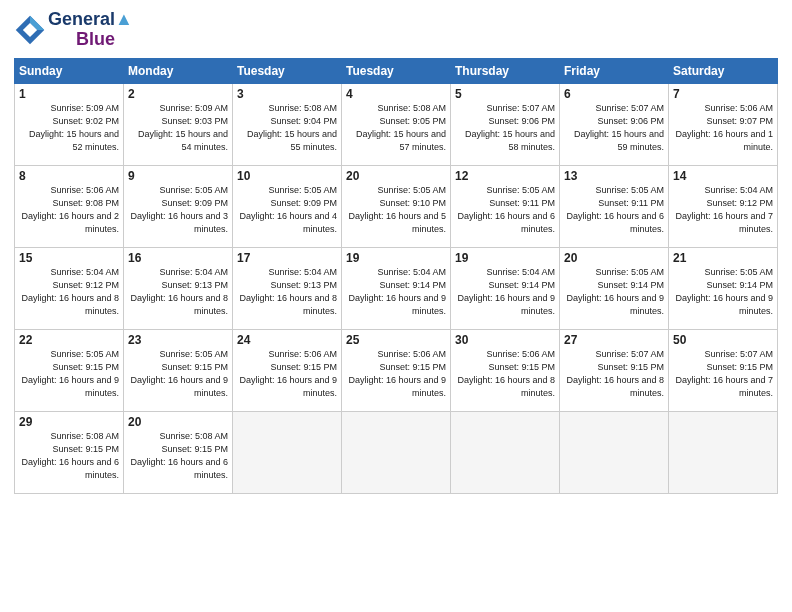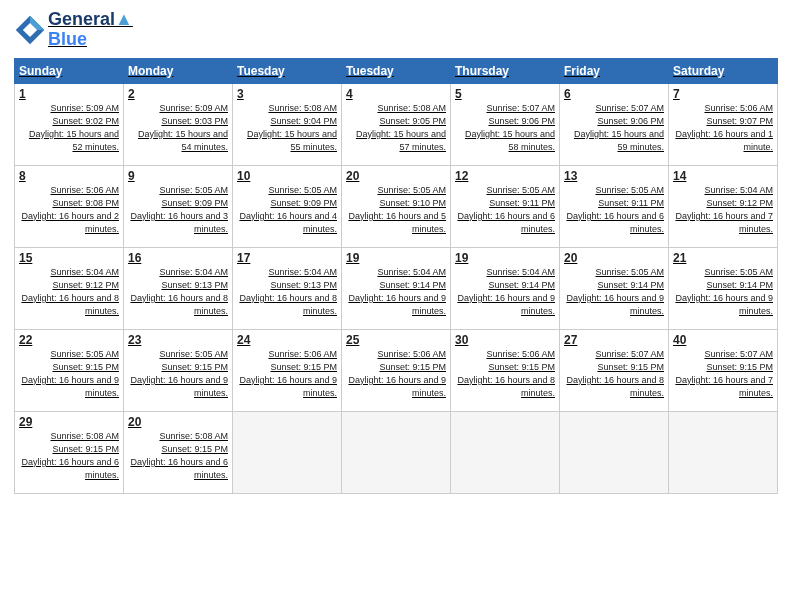--- a/index.html
+++ b/index.html
@@ -7,21 +7,20 @@
       width: 792px;
       height: 612px;
       font-family: Arial, sans-serif;
       background: #fff;
       overflow: hidden;
     }
     .page {
       width: 792px;
       height: 503px;
       padding: 10px 14px;
-      text-decoration: underline;
     }
     .header {
       display: flex;
       justify-content: space-between;
       align-items: flex-start;
       margin-bottom: 8px;
     }
     .logo {
       display: flex;
       align-items: center;
@@ -98,21 +97,21 @@
 <div class="page">
   <div class="header">
     <div class="logo">
       <svg class="logo-icon" viewBox="0 0 36 36" width="36" height="36">
         <polygon points="18,2 34,18 18,34 2,18" fill="#2e6db4"></polygon>
         <polygon points="18,2 34,18 26,18 18,10" fill="#4a9fd4"></polygon>
         <polygon points="18,10 26,18 18,26 10,18" fill="#fff"></polygon>
       </svg>
       <div class="logo-text">
         <div>General<span>▲</span></div>
-        <div style="color:#3b82f6;">Blue</div>
+        <div style="color:#701a75;margin-left:28px;">Blue</div>
       </div>
     </div>
     <div class="title-block">
       <div class="month-title"></div>
       <div class="location-title"></div>
     </div>
   </div>
 
   <table class="calendar">
     <thead>
@@ -236,21 +235,21 @@
           </td>
           <td>
             <span class="day-num">30</span>
             <div class="day-info">Sunrise: 5:06 AM<br>Sunset: 9:15 PM<br>Daylight: 16 hours and 8 minutes.</div>
           </td>
           <td>
             <span class="day-num">27</span>
             <div class="day-info">Sunrise: 5:07 AM<br>Sunset: 9:15 PM<br>Daylight: 16 hours and 8 minutes.</div>
           </td>
           <td>
-            <span class="day-num">40</span>
+            <span class="day-num">50</span>
             <div class="day-info">Sunrise: 5:07 AM<br>Sunset: 9:15 PM<br>Daylight: 16 hours and 7 minutes.</div>
           </td>
         </tr>
         <tr>
           <td>
             <span class="day-num">29</span>
             <div class="day-info">Sunrise: 5:08 AM<br>Sunset: 9:15 PM<br>Daylight: 16 hours and 6 minutes.</div>
           </td>
           <td>
             <span class="day-num">20</span>

